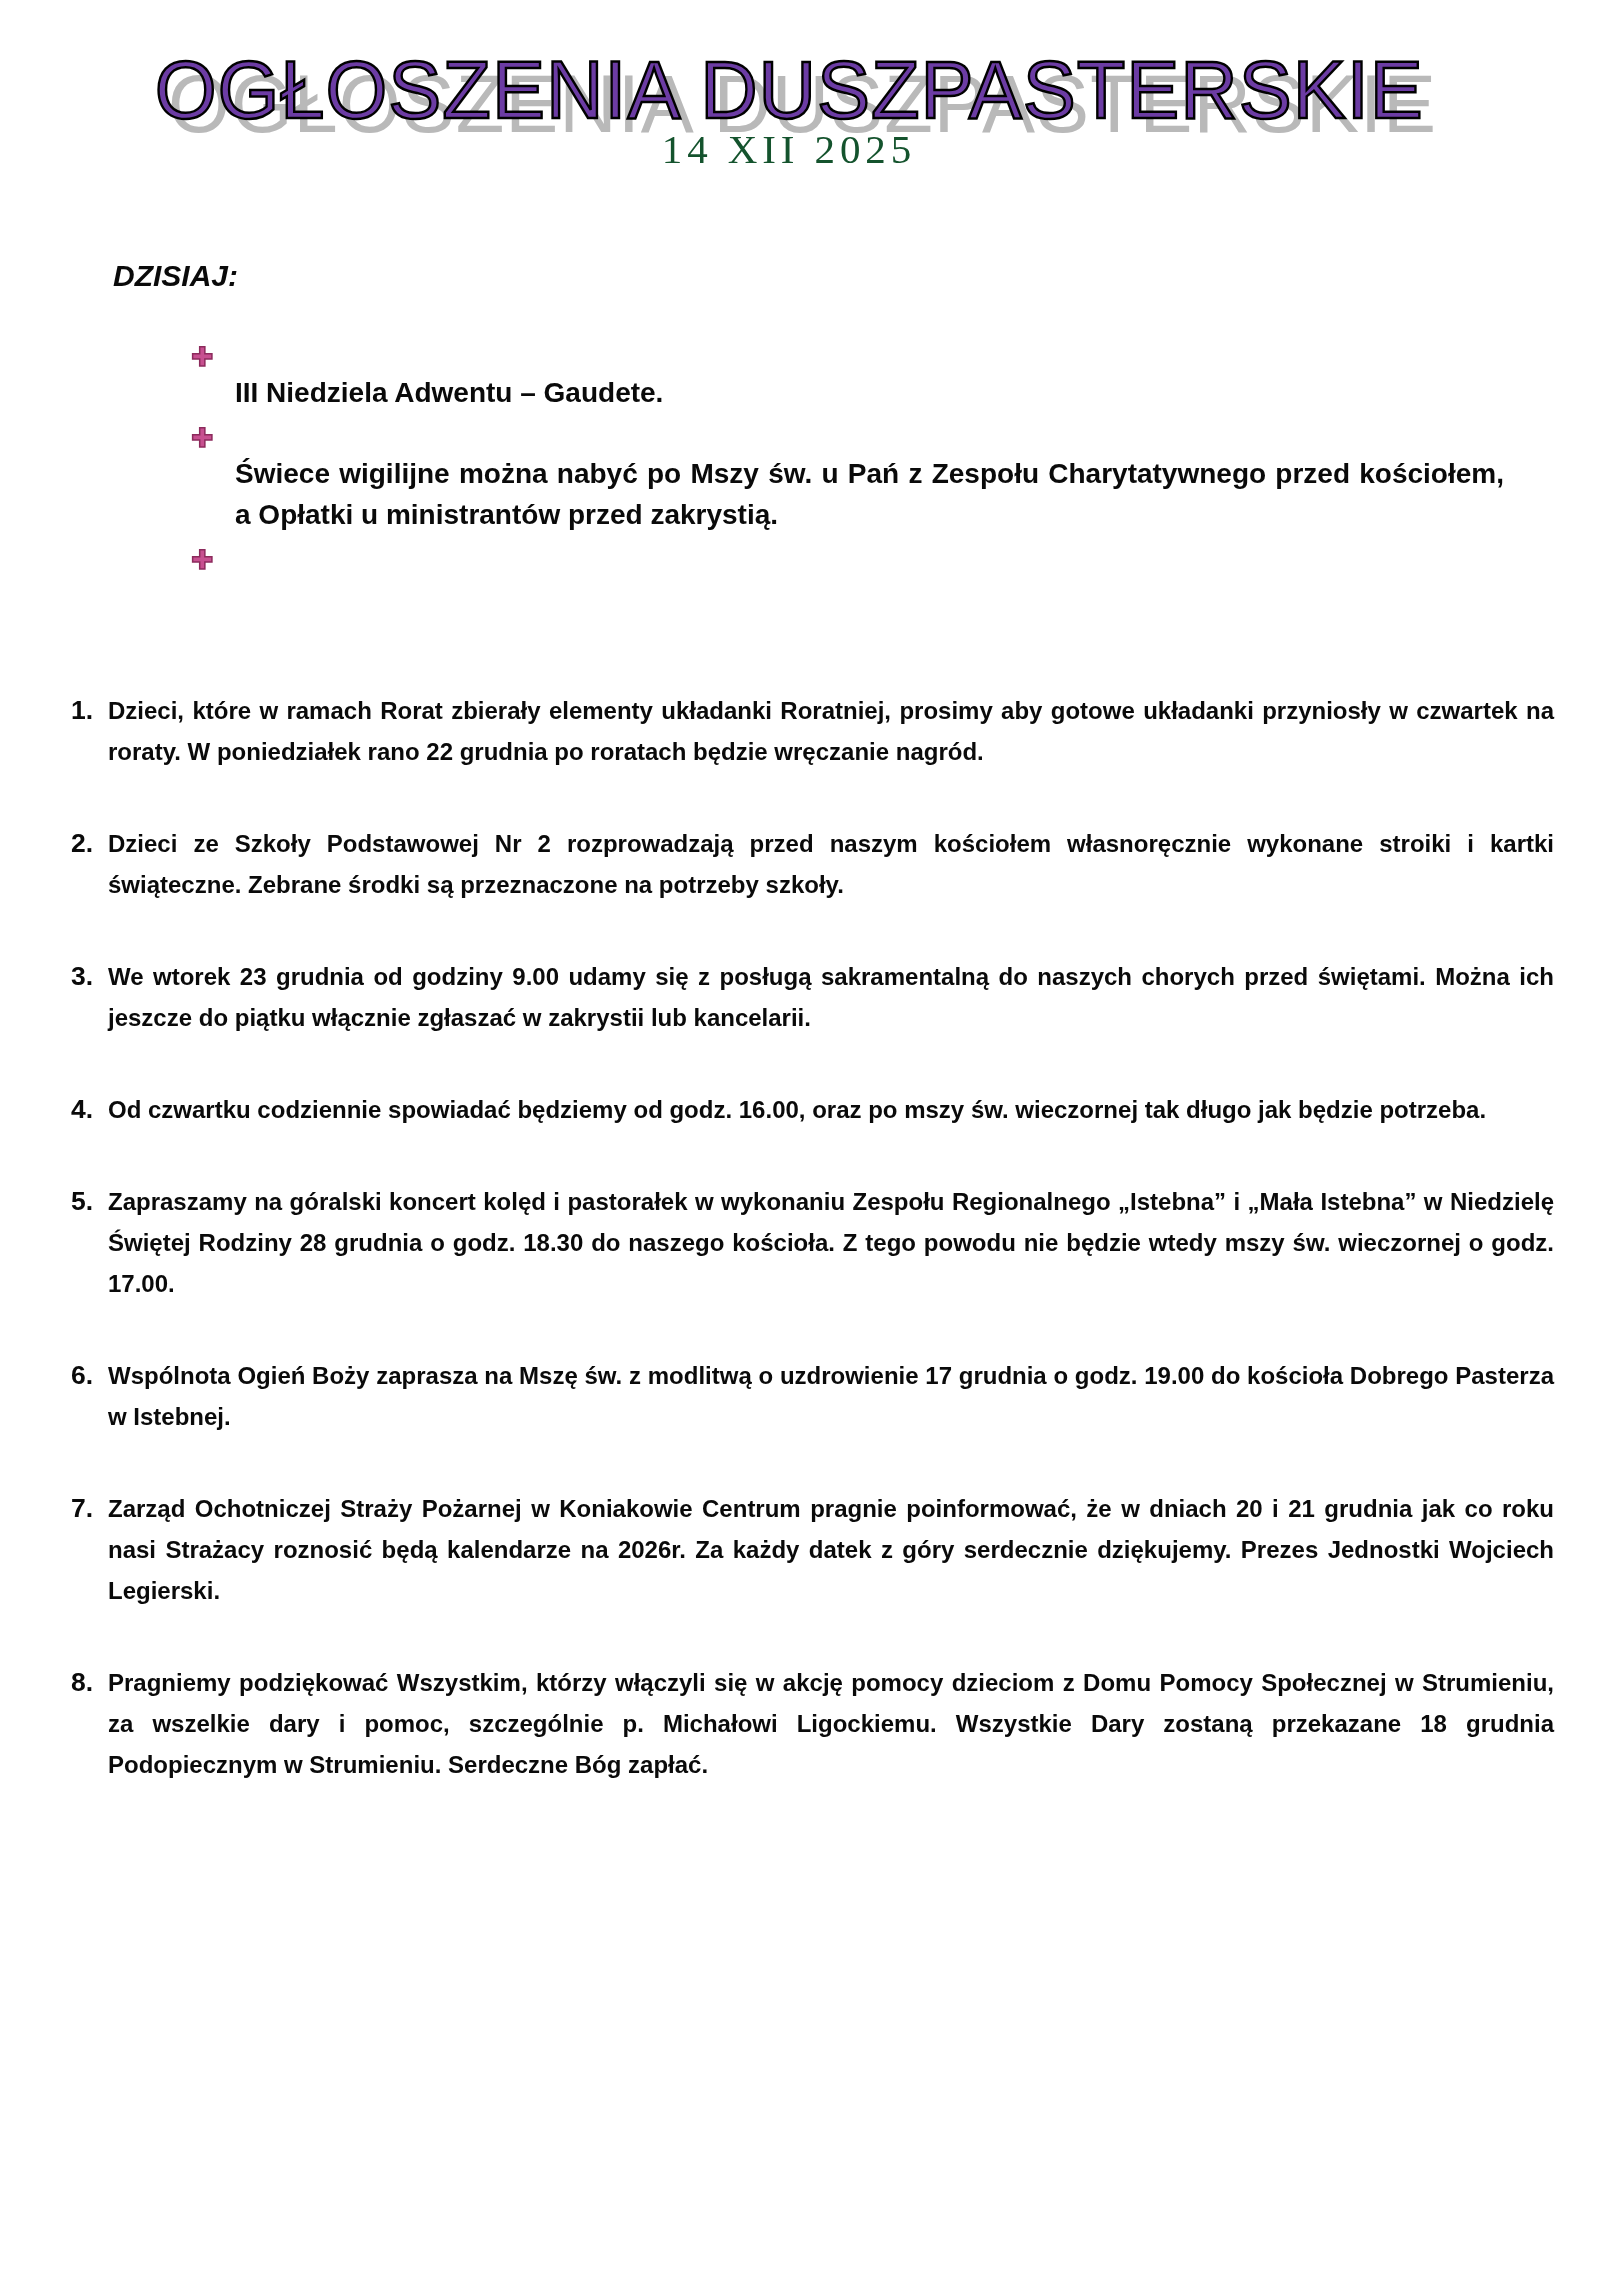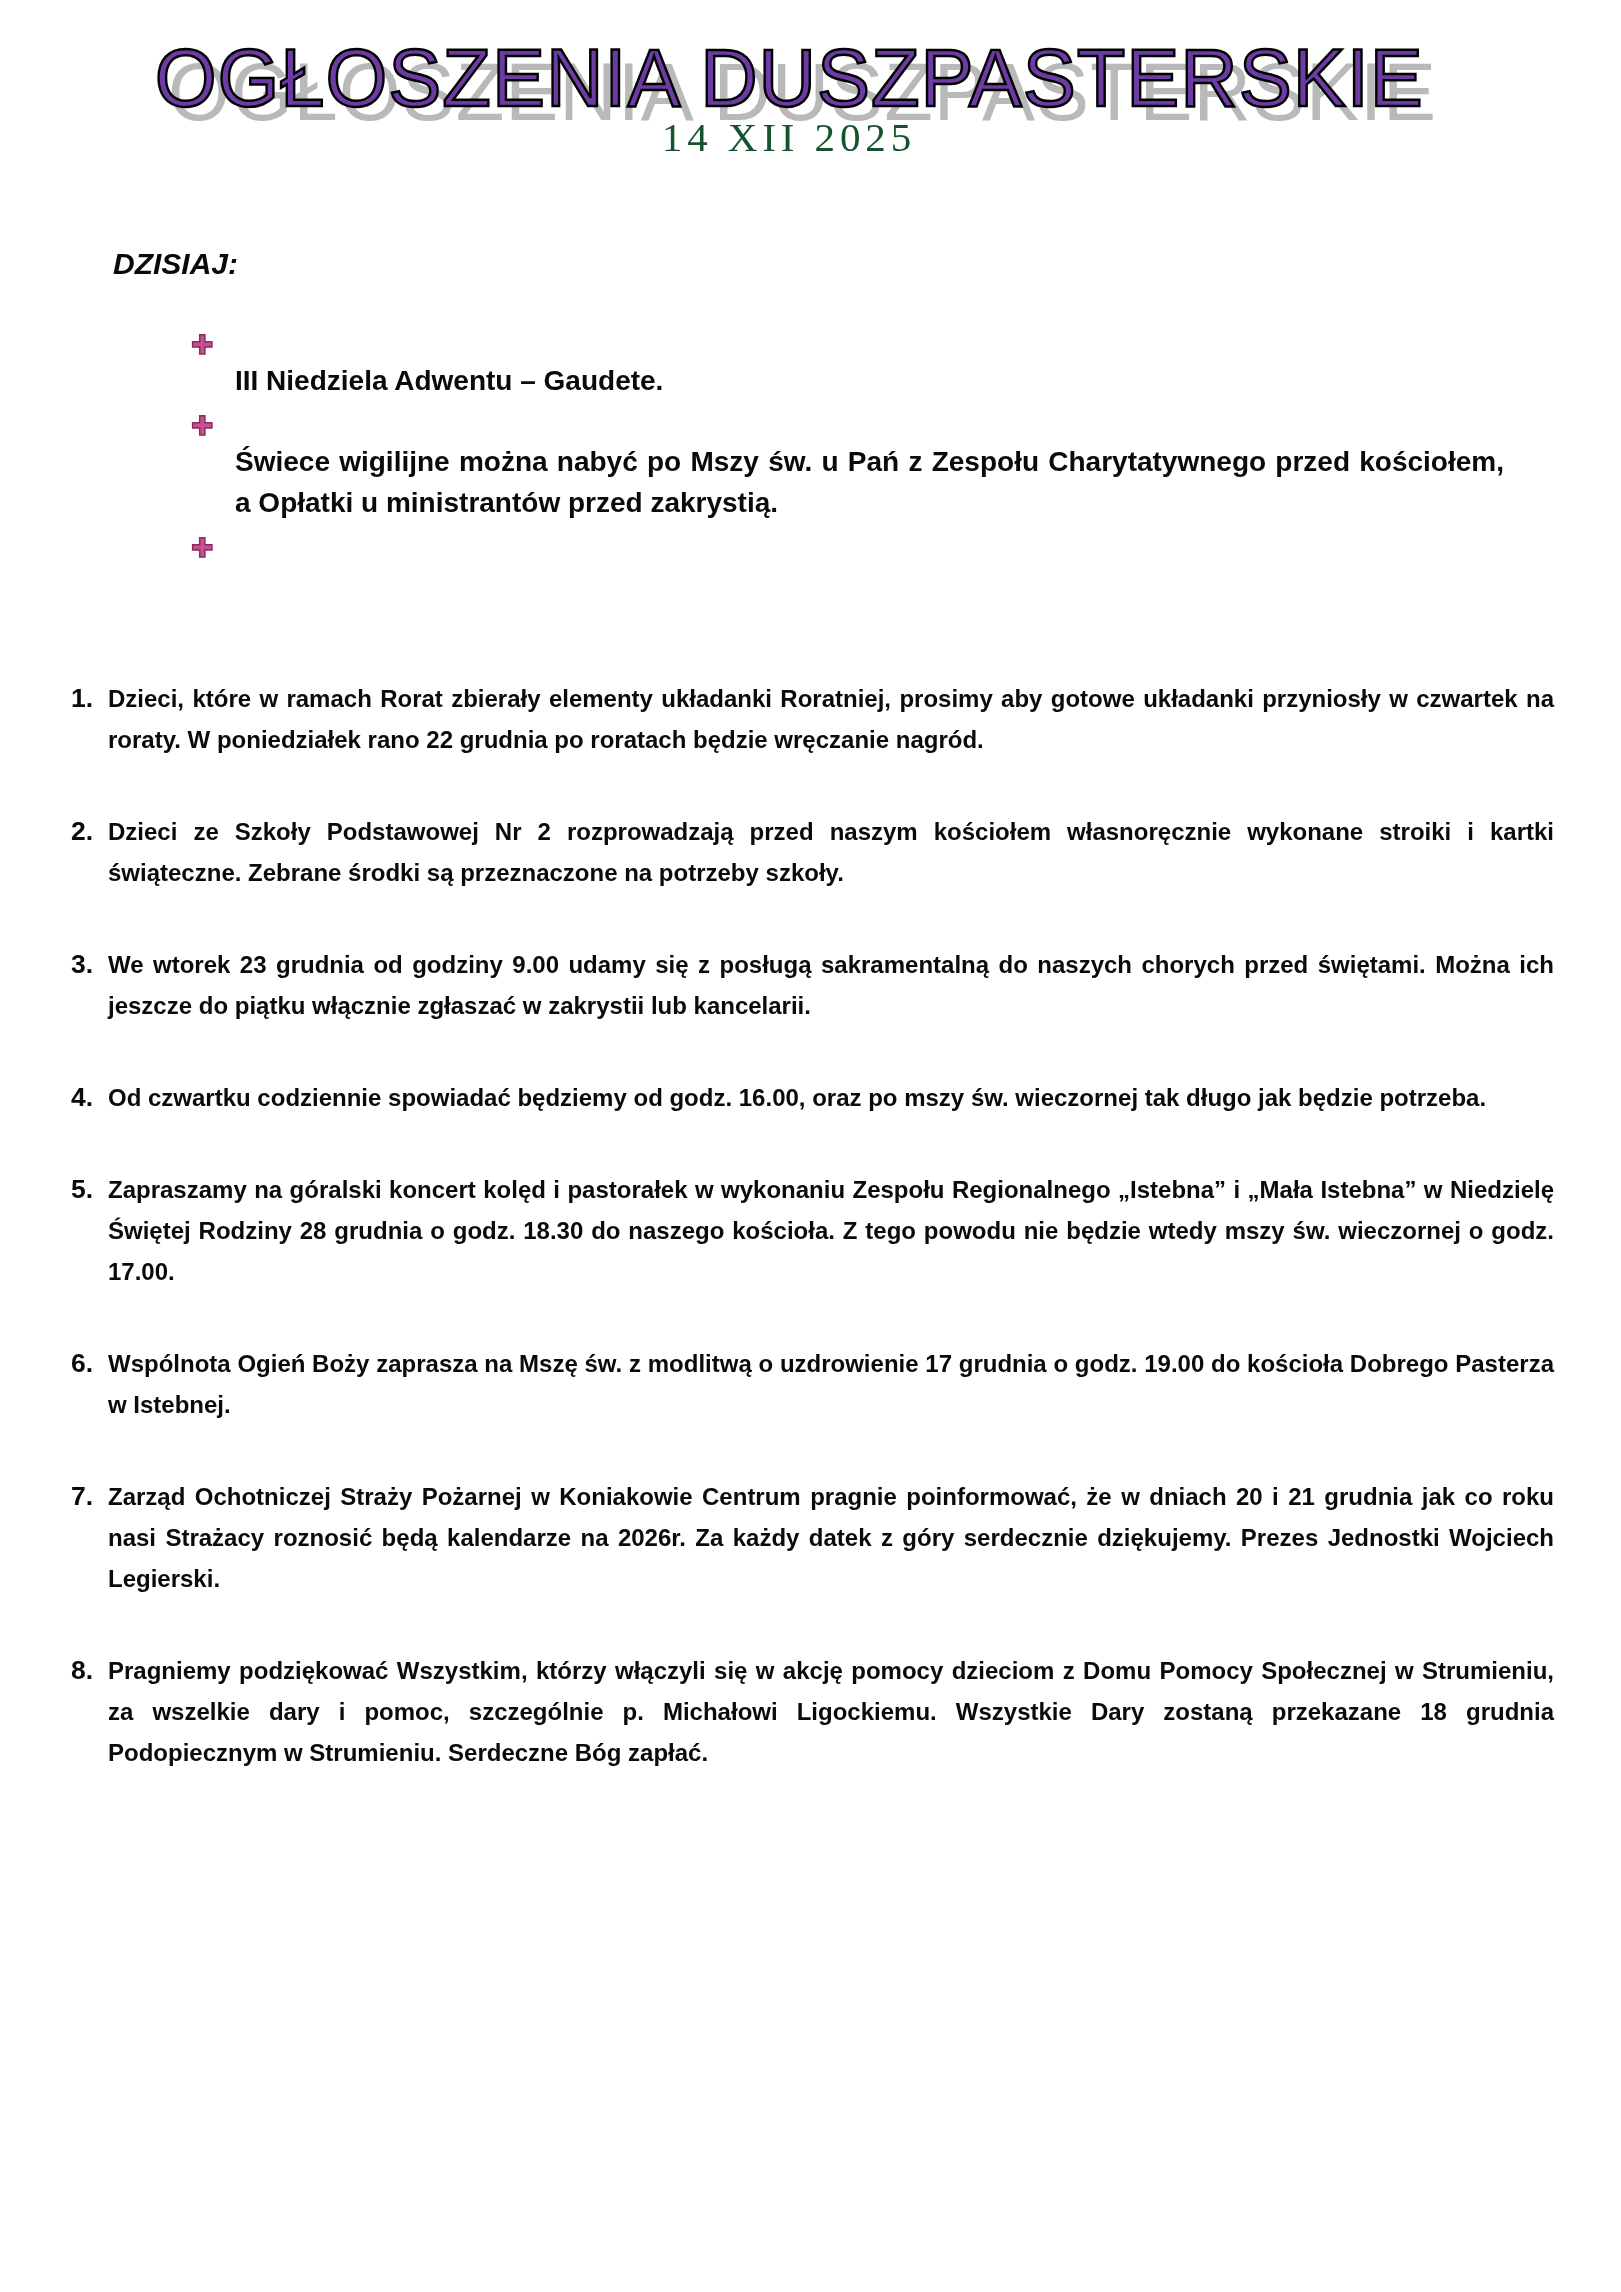--- a/index.html
+++ b/index.html
@@ -23,21 +23,21 @@
     height:2293px;
     background:var(--page-bg);
     overflow:hidden;
   }
   
   .header{
     width:1578px;
     text-align:center;
   }
   .title{
-    padding-top:37px;
+    padding-top:49px;
     font-size:82px;
     line-height:1.0;
     font-weight:400;
     letter-spacing:1px;
     white-space:nowrap;
   }
   .title-inner{
     display:inline-block;
     color:var(--title-fill);
     -webkit-text-stroke:2.5px var(--title-outline);

